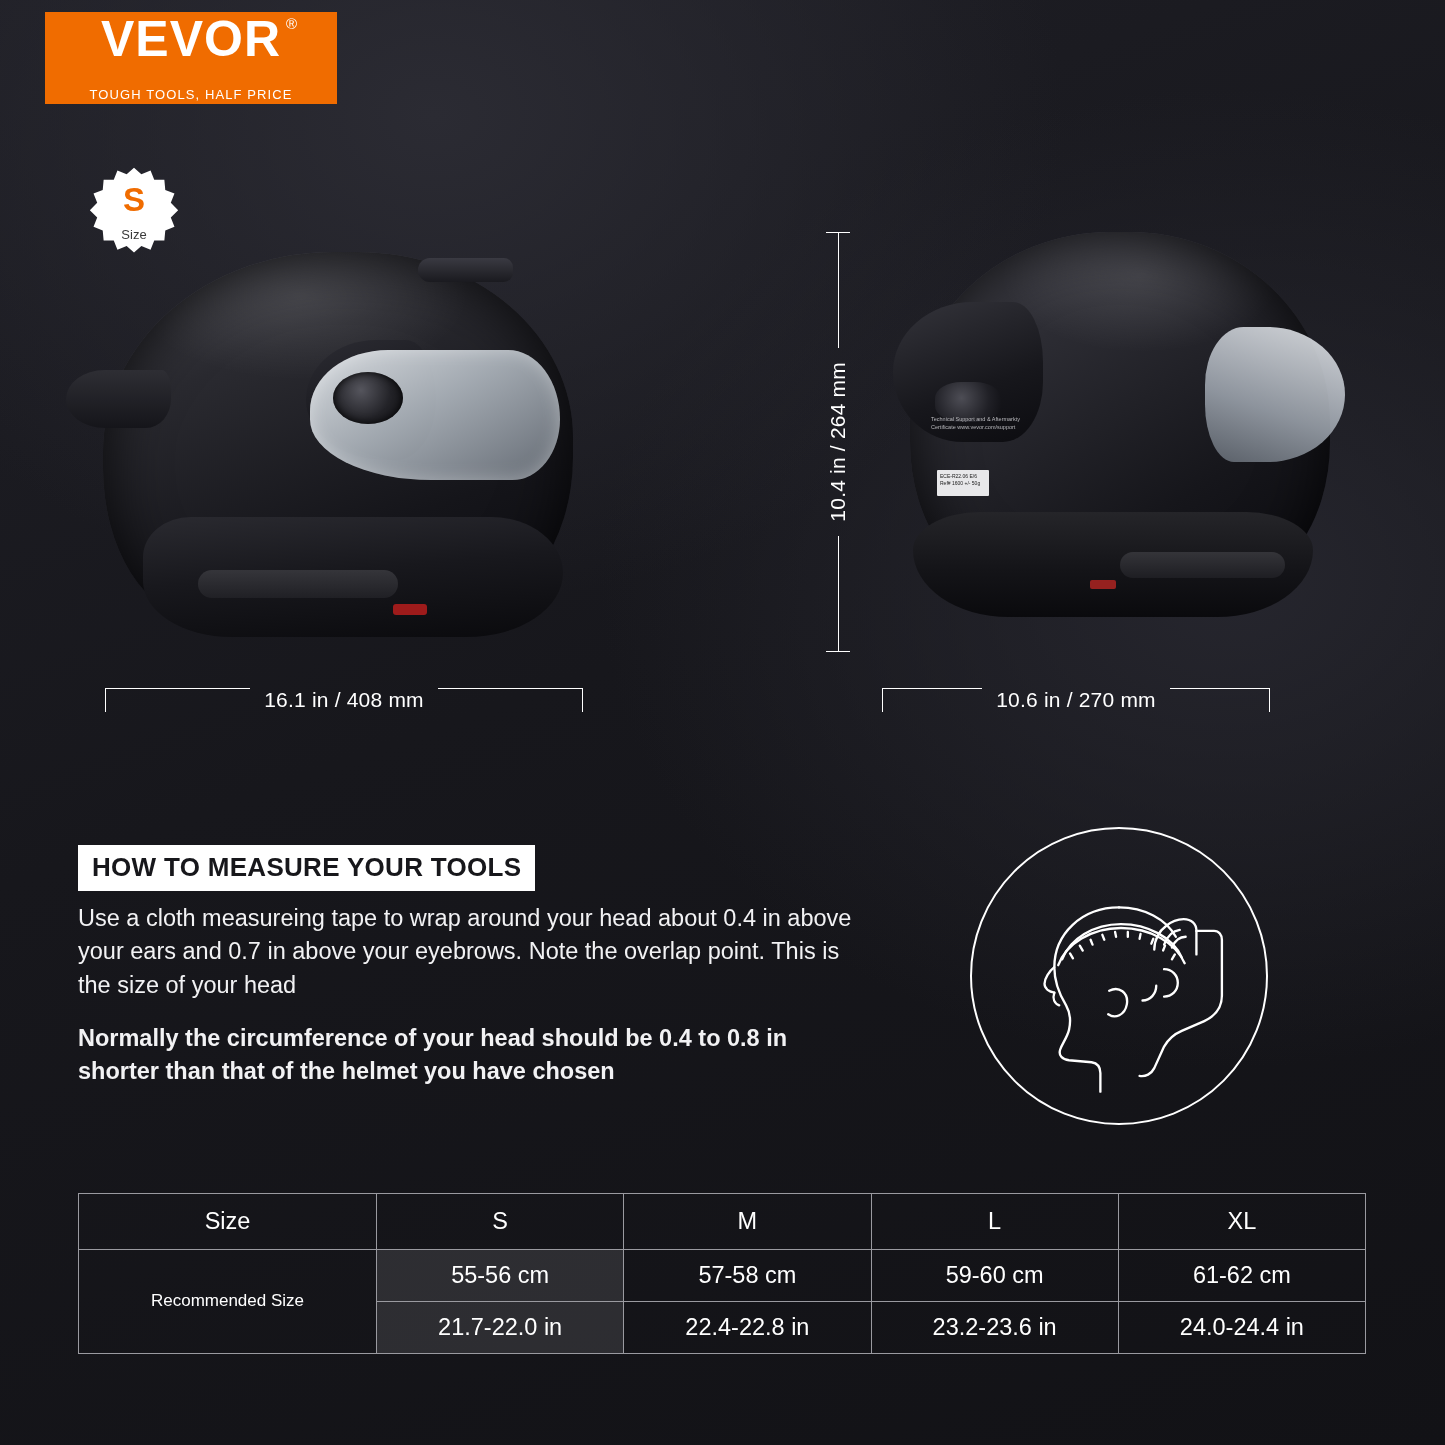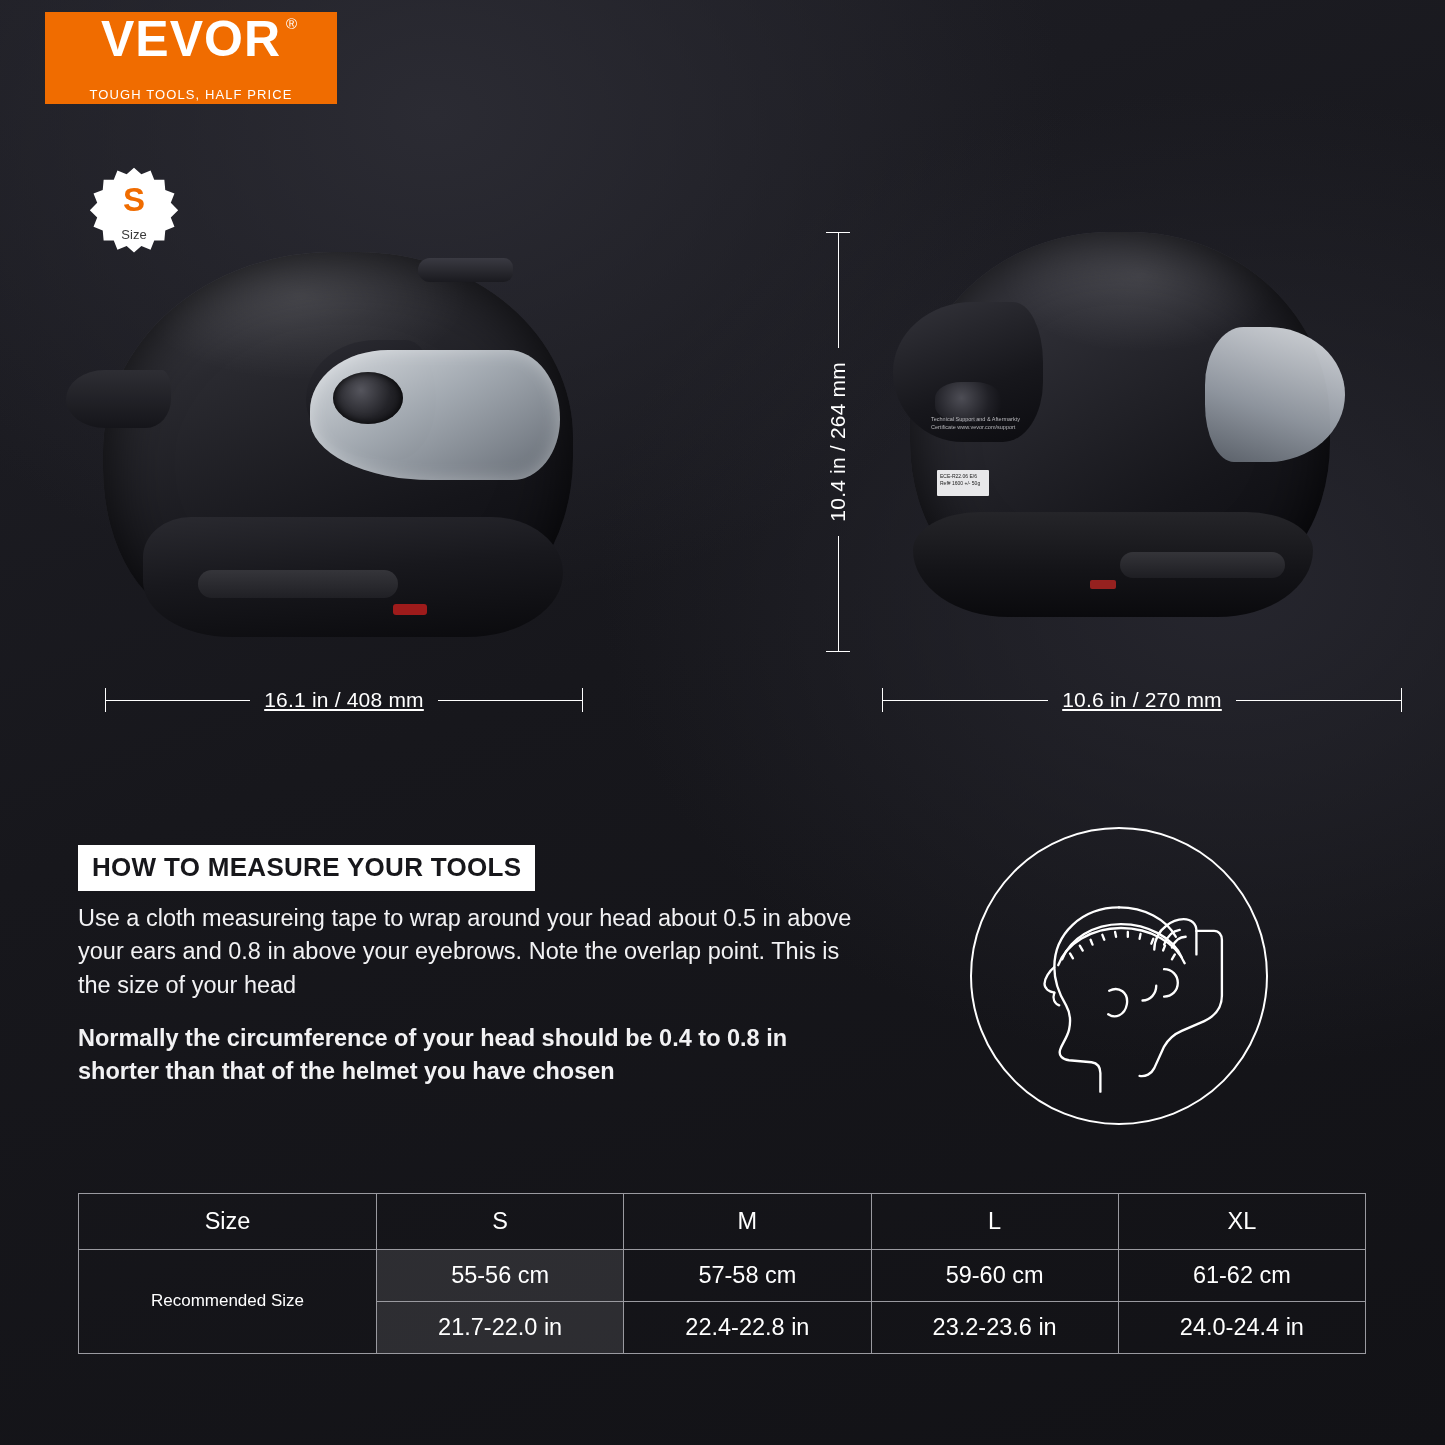--- a/index.html
+++ b/index.html
@@ -162,35 +162,35 @@
   }
   .rear-liner {
     position: absolute; left: 245px; top: 330px; width: 165px; height: 26px;
     border-radius: 13px; background: linear-gradient(180deg, #3b3b40 0%, #212126 100%);
     opacity: .8;
   }
 
   
   .dim-text { font-size: 21px; color: #ffffff; letter-spacing: .2px; }
 
-  .dim-h { position: absolute; display: flex; align-items: center; text-decoration: underline; }
+  .dim-h { position: absolute; display: flex; align-items: flex-start; }
   .dim-h .cap { width: 1px; height: 24px; background: #ffffff; }
   .dim-h .line { flex: 1; height: 1px; background: #ffffff; }
   .dim-h .lbl { padding: 0 14px; white-space: nowrap; }
 
   .dim-v { position: absolute; display: flex; flex-direction: column; align-items: center; }
   .dim-v .cap { height: 1px; width: 24px; background: #ffffff; }
   .dim-v .line { flex: 1; width: 1px; background: #ffffff; }
   .dim-v .lbl {
     padding: 14px 0; white-space: nowrap;
     writing-mode: vertical-rl; transform: rotate(180deg);
   }
 
   #dim-width-side { left: 105px; top: 688px; width: 478px; }
-  #dim-width-rear { left: 882px; top: 688px; width: 520px; }
+  #dim-width-rear { left: 882px; top: 688px; width: 388px; }
   #dim-height-rear { left: 826px; top: 232px; height: 420px; }
 
   
   .measure-title {
     position: absolute; left: 78px; top: 845px;
     background: #ffffff; color: #17171b;
     font-size: 26px; font-weight: bold; letter-spacing: .3px;
     padding: 7px 14px 8px 14px;
   }
   .measure-p {
@@ -295,21 +295,21 @@
 
   <div class="dim-v" id="dim-height-rear">
     <div class="cap"></div>
     <div class="line"></div>
     <div class="lbl dim-text">10.4 in / 264 mm</div>
     <div class="line"></div>
     <div class="cap"></div>
   </div>
 
   <div class="measure-title">HOW TO MEASURE YOUR TOOLS</div>
-  <div class="measure-p" id="measure-p1">Use a cloth measureing tape to wrap around your head about 0.5 in above your ears and 0.8 in above your eyebrows. Note the overlap point. This is the size of your head</div>
+  <div class="measure-p" id="measure-p1">Use a cloth measureing tape to wrap around your head about 0.4 in above your ears and 0.7 in above your eyebrows. Note the overlap point. This is the size of your head</div>
   <div class="measure-p" id="measure-p2">Normally the circumference of your head should be 0.4 to 0.8 in shorter than that of the helmet you have chosen</div>
 
   <div class="illus">
     <svg viewBox="0 0 300 300" width="294" height="294">
       <g fill="none" stroke="#ffffff" stroke-width="2.4" stroke-linejoin="round" stroke-linecap="round">
 
         <path d="M150 80 C112 80 84 107 84 141 C84 158 90 170 96 180 C100 187 101 196 99 205
                  C97 213 92 219 90 225 C88 231 92 235 99 236 L122 238
                  C128 239 131 243 131 249 L131 268"></path>
         <path d="M150 80 C176 80 198 92 208 110"></path>

